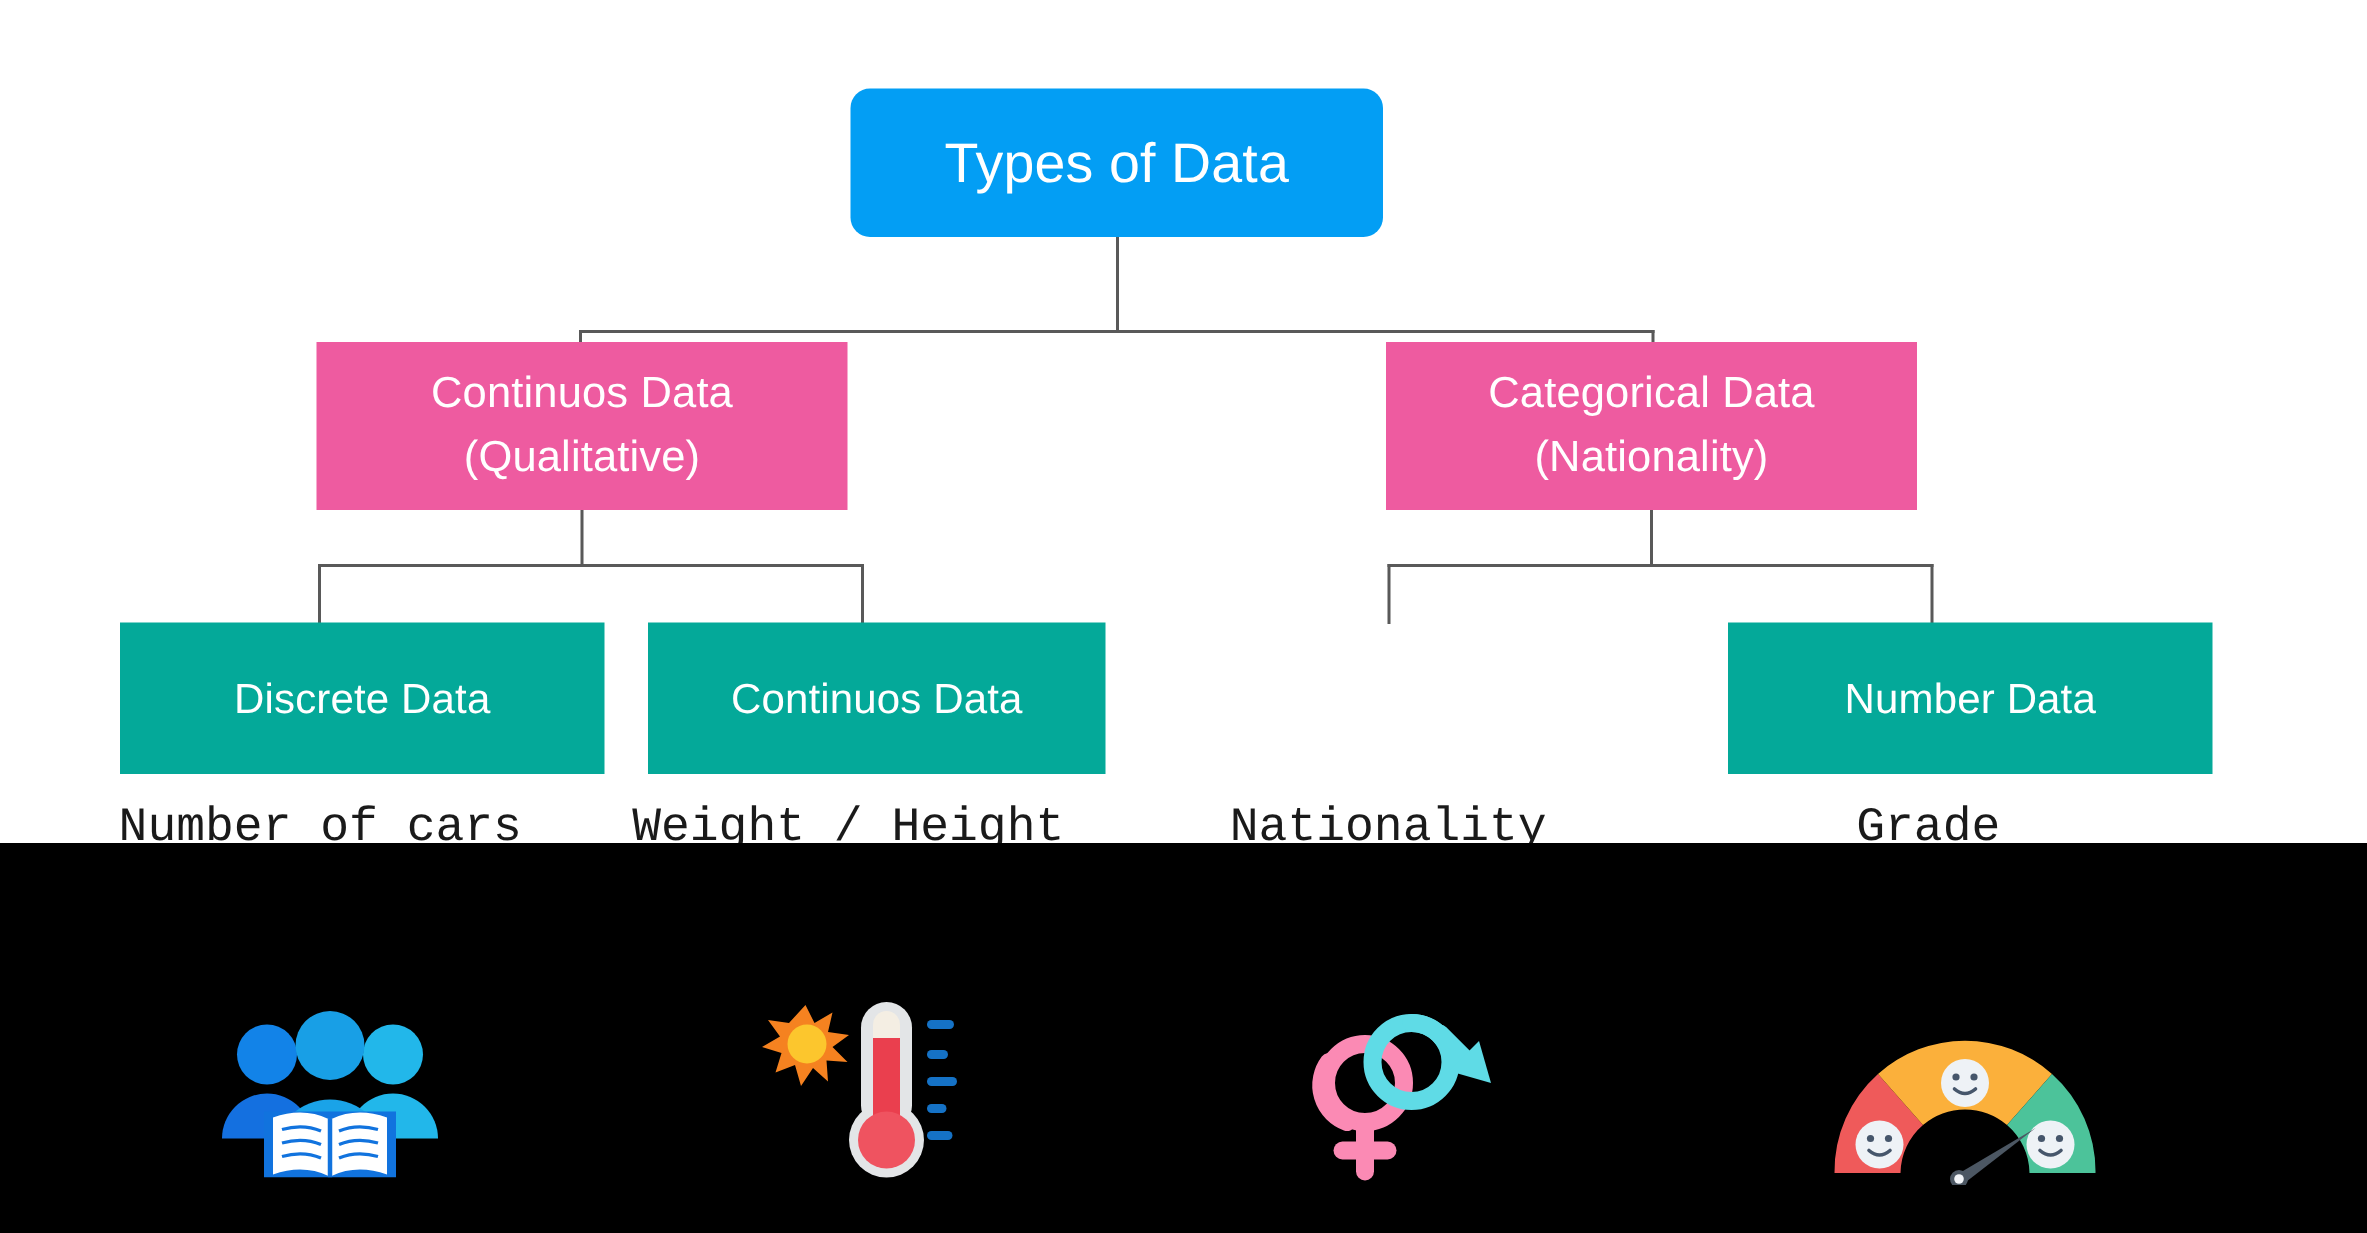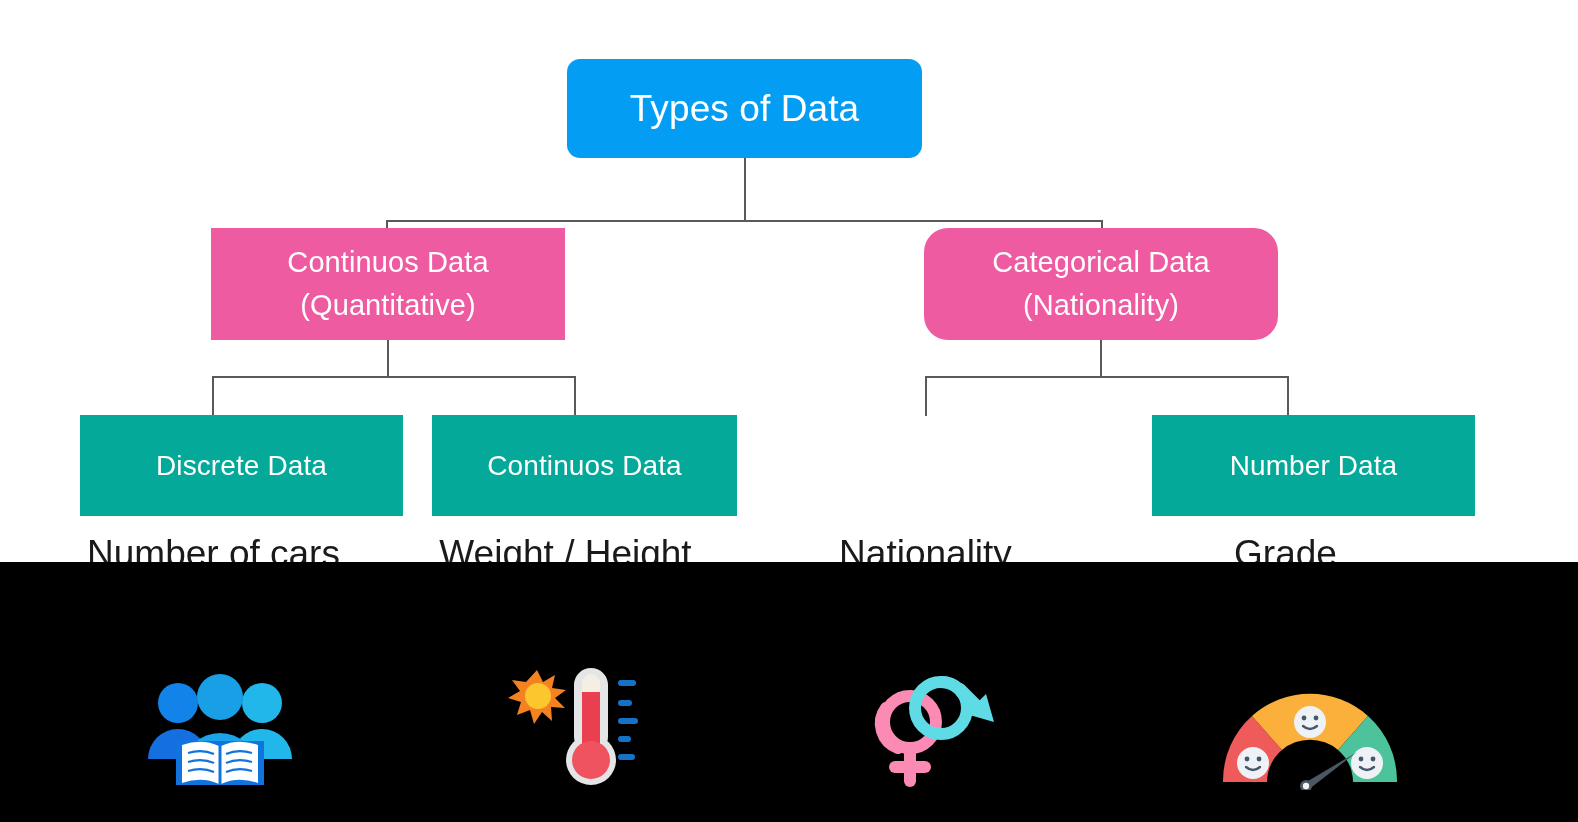--- a/index.html
+++ b/index.html
@@ -51,21 +51,21 @@
 
   
   .node-l2 {
     top: 228px;
     height: 112px;
     background: #ee5ba0;
     font-size: 29px;
     font-weight: 400;
   }
   #node-numerical   { left: 211px;  width: 354px; }
-  #node-categorical { left: 924px;  width: 354px; border-radius: 24px; }
+  #node-categorical { left: 924px;  width: 354px; }
   .node-l2 .line + .line { margin-top: 6px; }
 
   
   .node-l3 {
     top: 415px;
     height: 101px;
     background: #04a999;
     font-size: 28px;
     font-weight: 400;
     margin-left: 28px;
@@ -82,23 +82,23 @@
   }
   .conn.v { width: 2px; }
   .conn.h { height: 2px; }
 
   
   .caption {
     position: absolute;
     top: 534px;
     height: 46px;
     text-align: center;
-    font-size: 37px;
+    font-size: 32px;
     color: #1a1a1a;
-    font-family: Liberation Sans, sans-serif;
+    font-family: Liberation Mono, monospace;
     white-space: nowrap;
     line-height: 1.1;
   }
   #cap-discrete   { left: 52px;   width: 323px; }
   #cap-continuous { left: 404px;  width: 323px; }
   #cap-nominal    { left: 764px;  width: 323px; }
   #cap-ordinal    { left: 1124px; width: 323px; }
 
   
   #black-band {
@@ -129,21 +129,21 @@
     <span class="line">Types of Data</span>
   </div>
 
   <div class="conn v" style="left:744px; top:158px; height:63px;"></div>
   <div class="conn h" style="left:386px; top:220px; width:717px;"></div>
   <div class="conn v" style="left:386px; top:220px; height:9px;"></div>
   <div class="conn v" style="left:1101px; top:220px; height:9px;"></div>
 
   <div class="node node-l2" id="node-numerical">
     <span class="line">Continuos Data</span>
-    <span class="line">(Quantitative)</span>
+    <span class="line">(Qualitative)</span>
   </div>
 
   <div class="node node-l2" id="node-categorical">
     <span class="line">Categorical Data</span>
     <span class="line">(Nationality)</span>
   </div>
 
   <div class="conn v" style="left:387px; top:340px; height:37px;"></div>
   <div class="conn h" style="left:212px; top:376px; width:364px;"></div>
   <div class="conn v" style="left:212px; top:376px; height:40px;"></div>

